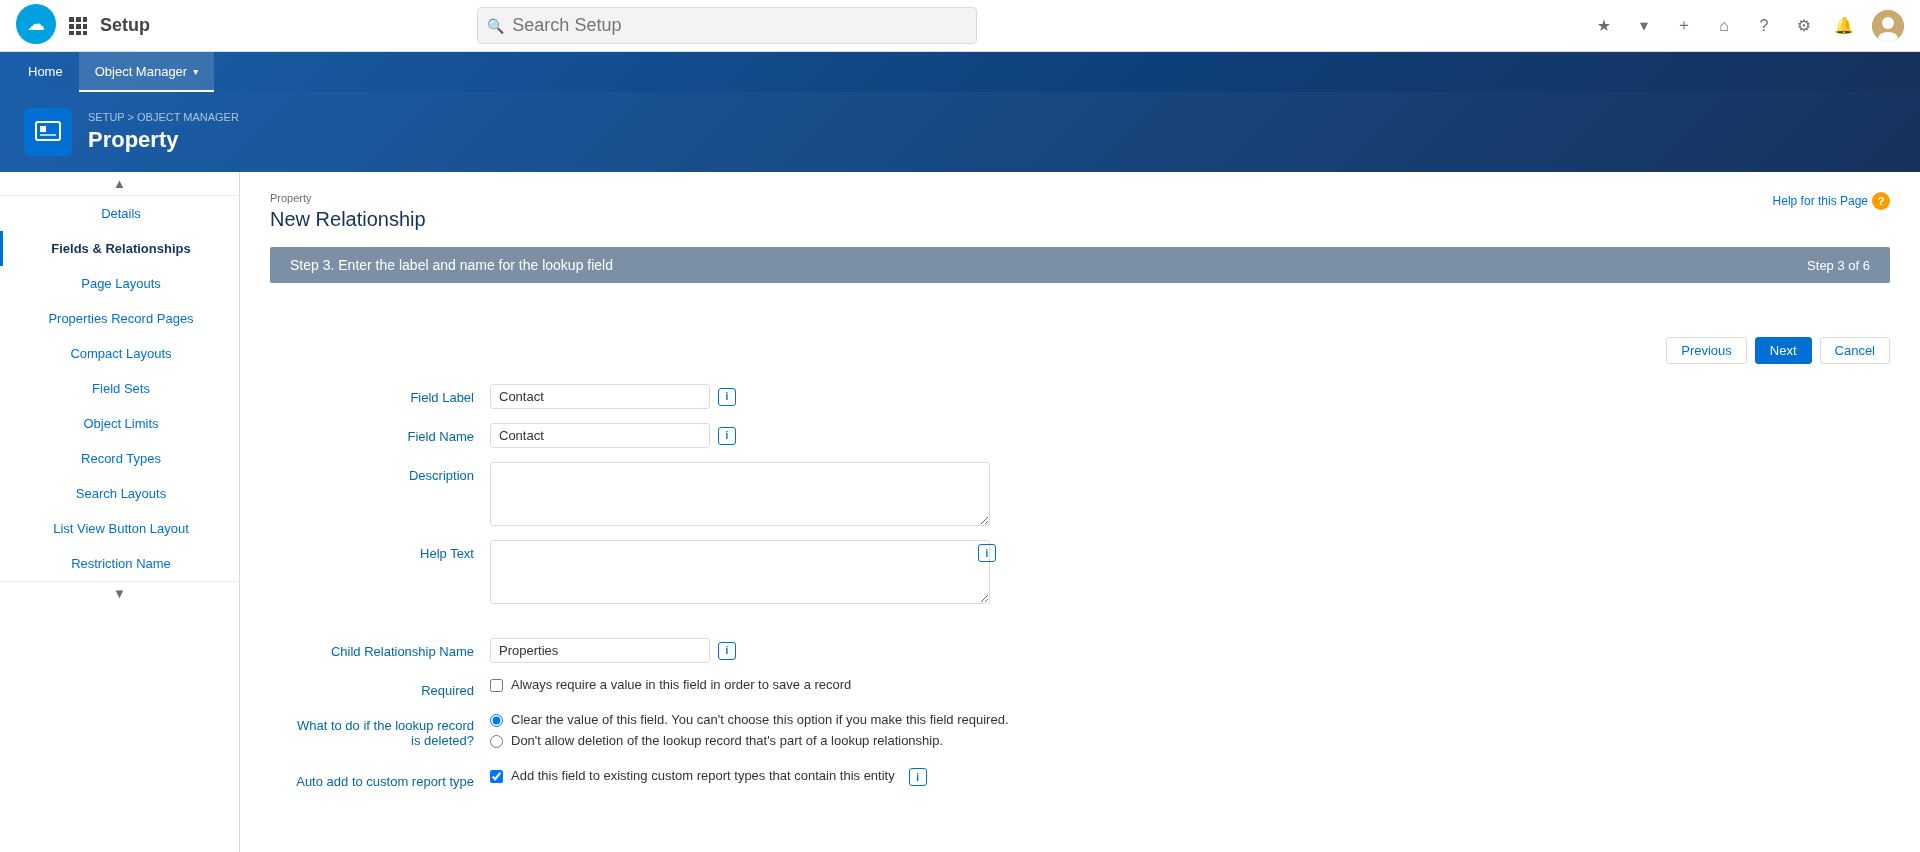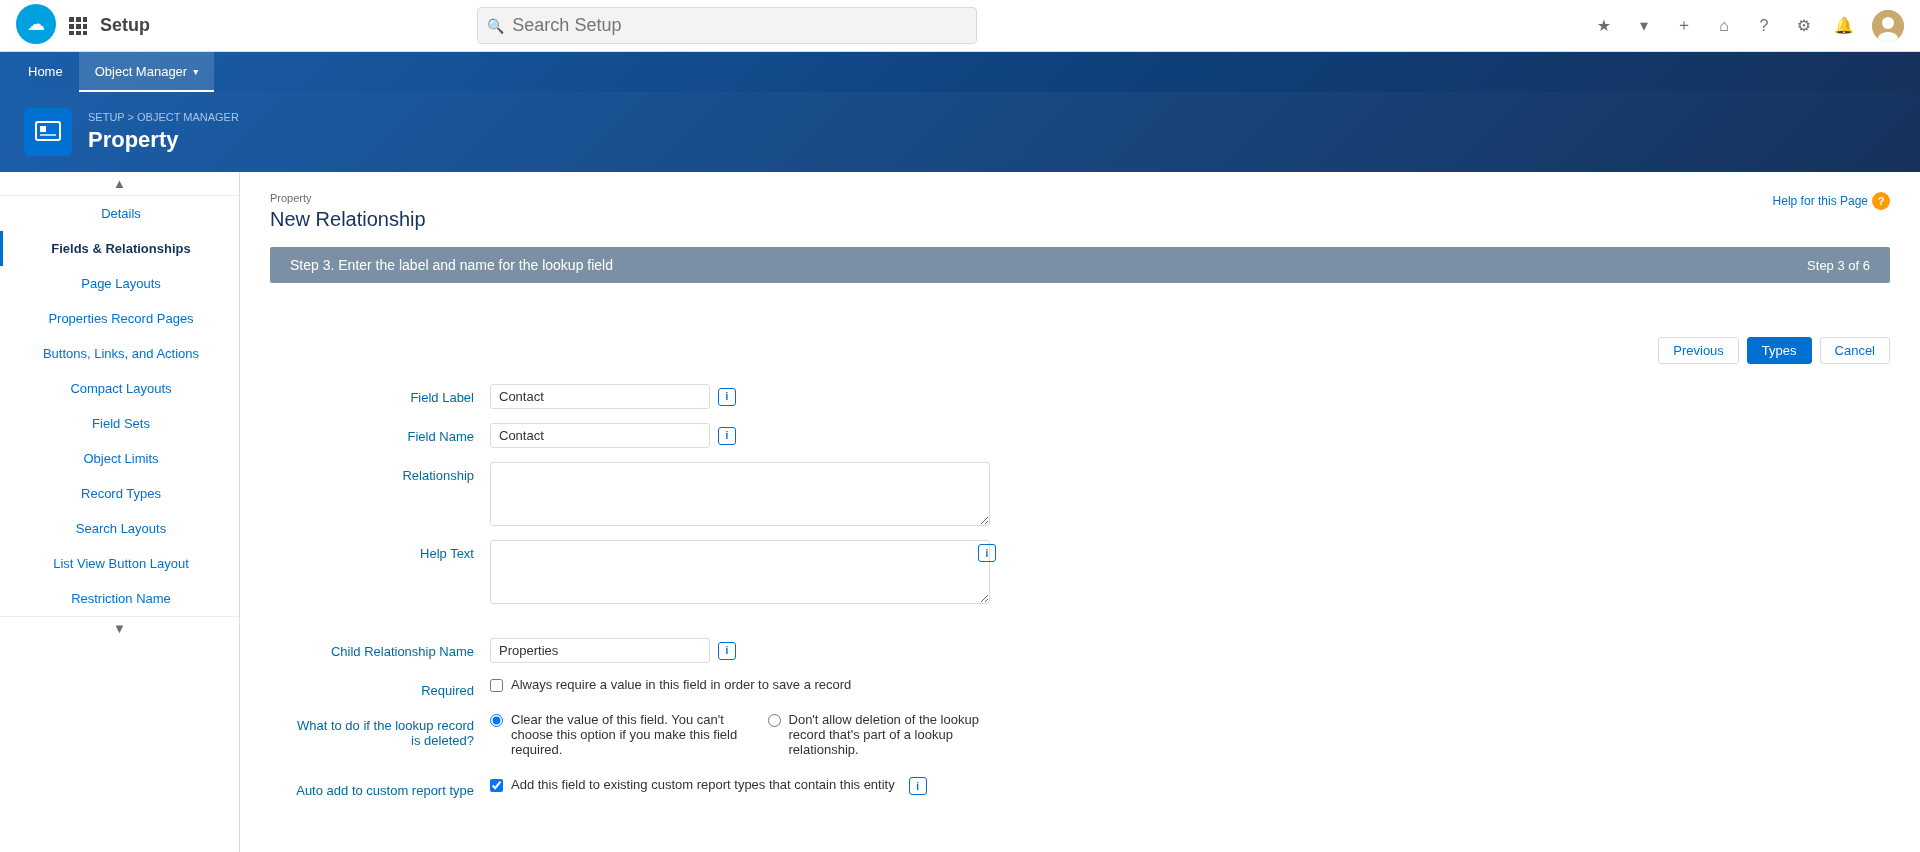--- a/index.html
+++ b/index.html
@@ -345,20 +345,21 @@
       align-items: flex-start;
       gap: 8px;
       margin-bottom: 6px;
       font-size: 13px;
     }
     .radio-option input, .checkbox-option input {
       margin-top: 2px;
     }
     .radio-group, .checkbox-group {
       display: flex;
+      flex-direction: column;
     }
 
     
     ::-webkit-scrollbar { width: 8px; }
     ::-webkit-scrollbar-track { background: #f1f1f1; }
     ::-webkit-scrollbar-thumb { background: #c9c9c9; border-radius: 4px; }
   </style>
 </head>
 <body>
 
@@ -449,23 +450,20 @@
     <div class="sidebar-nav-item active">
       <span>Fields &amp; Relationships</span>
     </div>
     <div class="sidebar-nav-item">
       <span>Page Layouts</span>
     </div>
     <div class="sidebar-nav-item">
       <span>Properties Record Pages</span>
     </div>
     <div class="sidebar-nav-item">
-      <span>Buttons, Links, and Actions</span>
-    </div>
-    <div class="sidebar-nav-item">
       <span>Compact Layouts</span>
     </div>
     <div class="sidebar-nav-item">
       <span>Field Sets</span>
     </div>
     <div class="sidebar-nav-item">
       <span>Object Limits</span>
     </div>
     <div class="sidebar-nav-item">
       <span>Record Types</span>
@@ -497,21 +495,21 @@
         </a>
       </div>
 
       <div class="step-bar">
         <span class="step-label">Step 3. Enter the label and name for the lookup field</span>
         <span class="step-number">Step 3 of 6</span>
       </div>
 
       <div class="action-row">
         <button class="btn">Previous</button>
-        <button class="btn btn-primary">Types</button>
+        <button class="btn btn-primary">Next</button>
         <button class="btn">Cancel</button>
       </div>
 
       <div class="form-section">
 
         <div class="form-row">
           <div class="form-label">Field Label</div>
           <div class="form-control-wrap">
             <input type="text" class="form-input" value="Contact" style="">
             <div class="info-icon">i</div>
@@ -520,21 +518,21 @@
 
         <div class="form-row">
           <div class="form-label">Field Name</div>
           <div class="form-control-wrap">
             <input type="text" class="form-input" value="Contact" style="">
             <div class="info-icon">i</div>
           </div>
         </div>
 
         <div class="form-row">
-          <div class="form-label">Relationship</div>
+          <div class="form-label">Description</div>
           <div class="form-control-wrap">
             <textarea class="form-textarea" style=""></textarea>
           </div>
         </div>
 
         <div class="form-row">
           <div class="form-label">Help Text</div>
           <div class="form-control-wrap" style="position:relative;">
             <textarea class="form-textarea" style=""></textarea>
             <div class="info-icon" style="position:absolute;top:4px;right:14px;">i</div>

